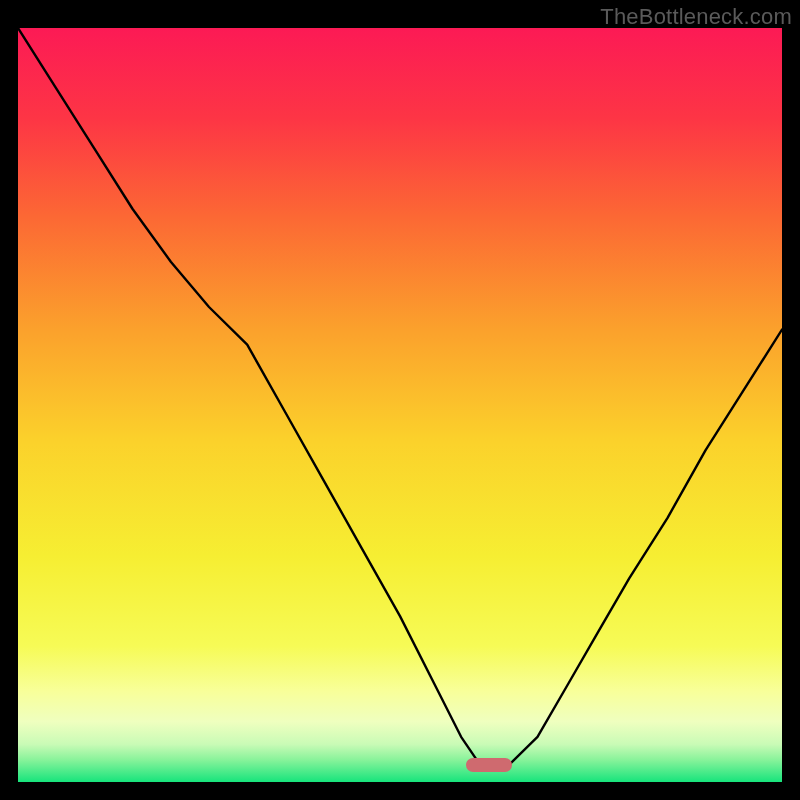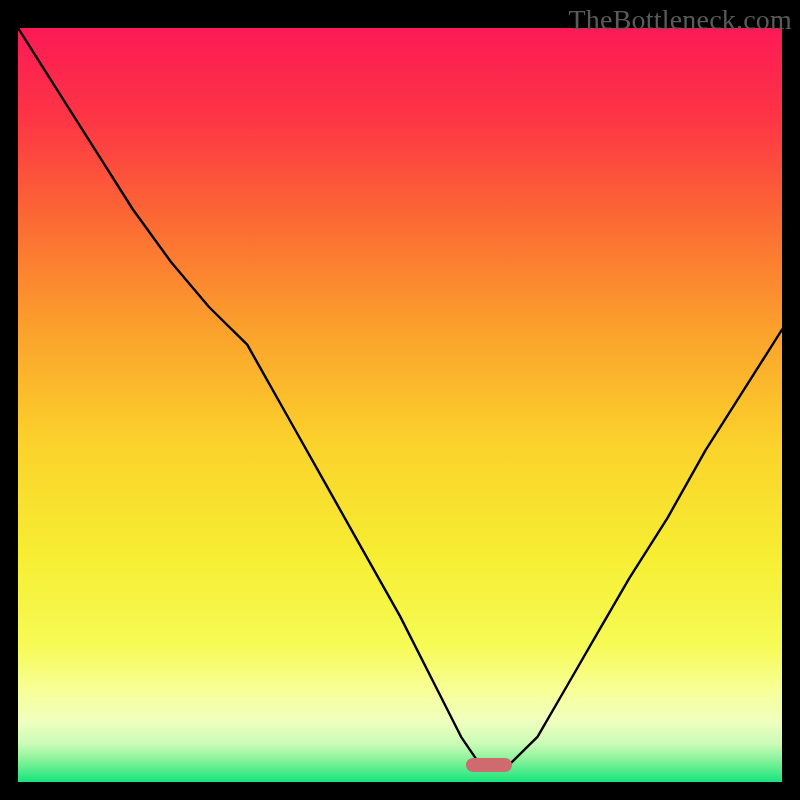--- a/index.html
+++ b/index.html
@@ -14,25 +14,24 @@
     position: relative;
     width: 800px;
     height: 800px;
     background: #000;
   }
   .watermark {
     position: absolute;
     top: 4px;
     right: 8px;
     color: #5a5a5a;
-    font-size: 28px;
+    font-size: 22px;
     font-weight: 500;
     letter-spacing: 0.2px;
     z-index: 10;
-    font-family: Liberation Serif, serif;
   }
   .plot {
     position: absolute;
     left: 18px;
     top: 28px;
     width: 764px;
     height: 754px;
     overflow: hidden;
   }
   .gradient {

